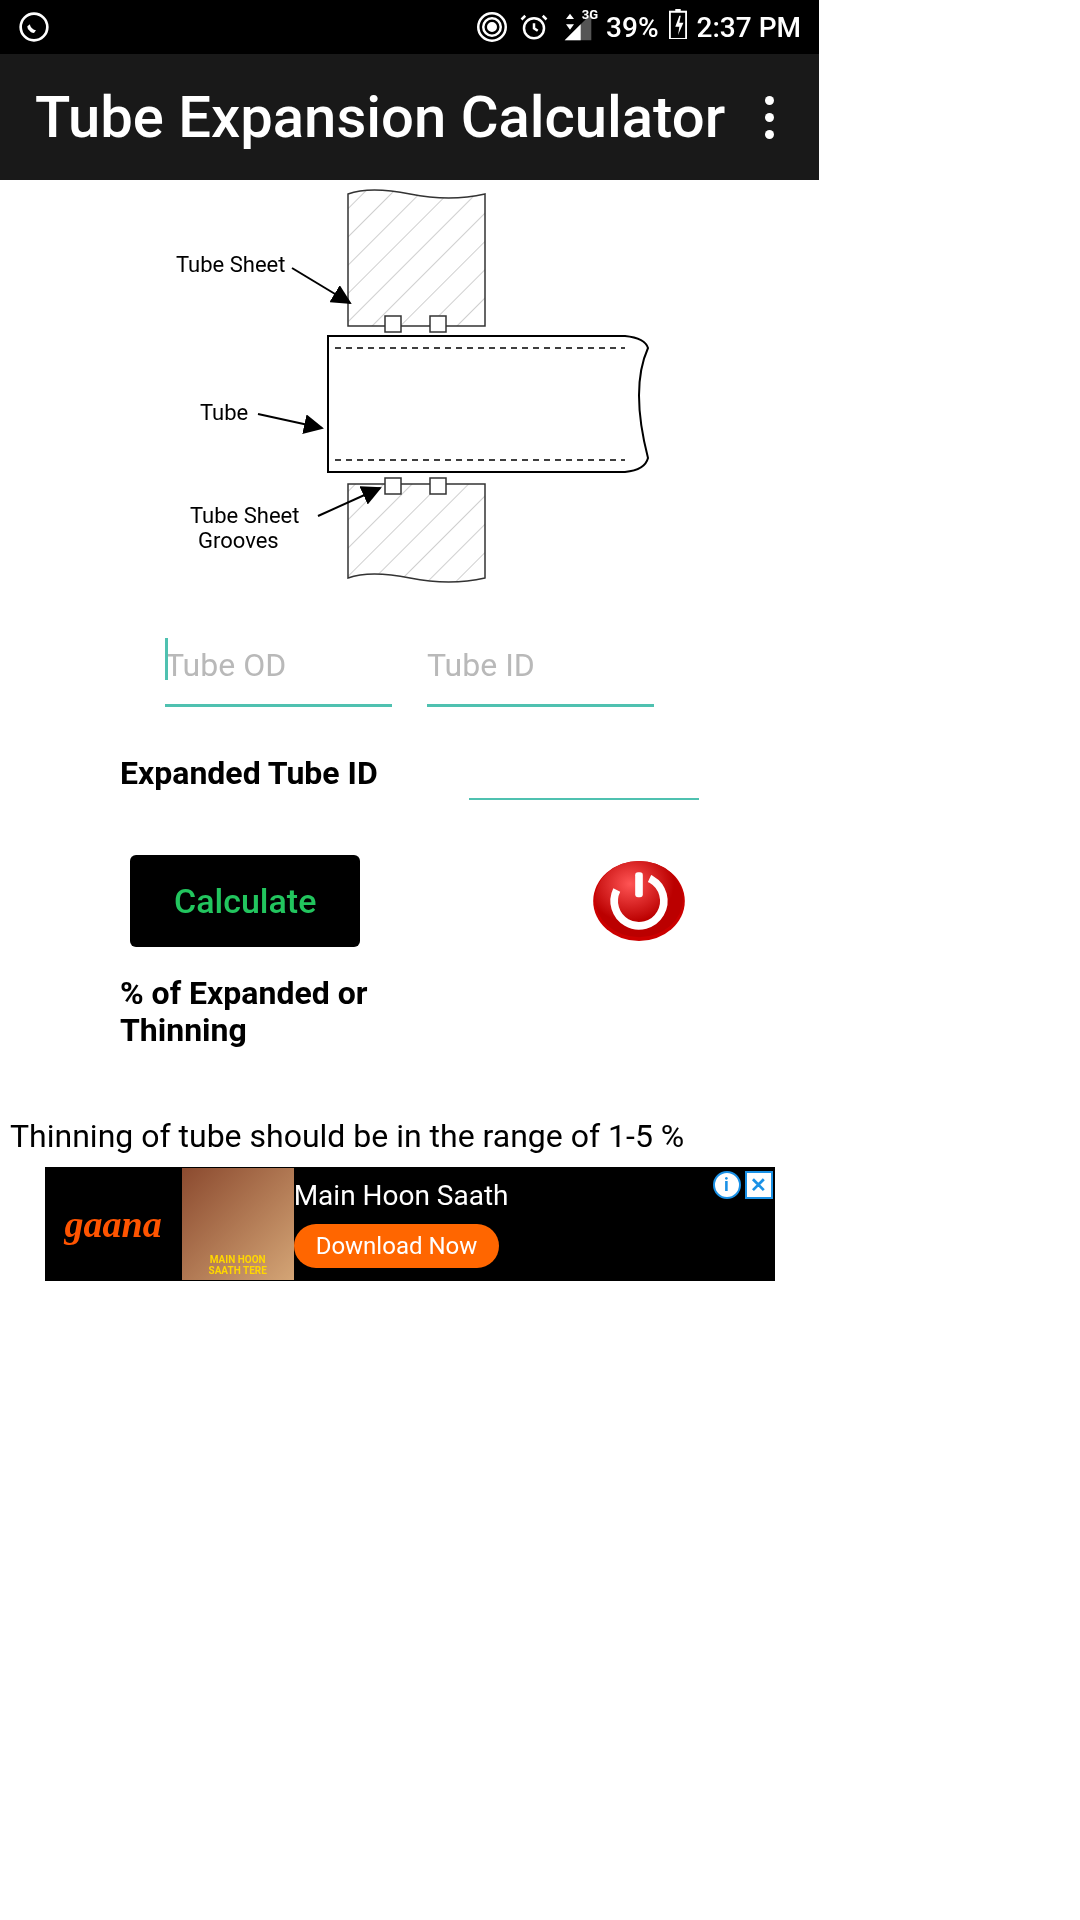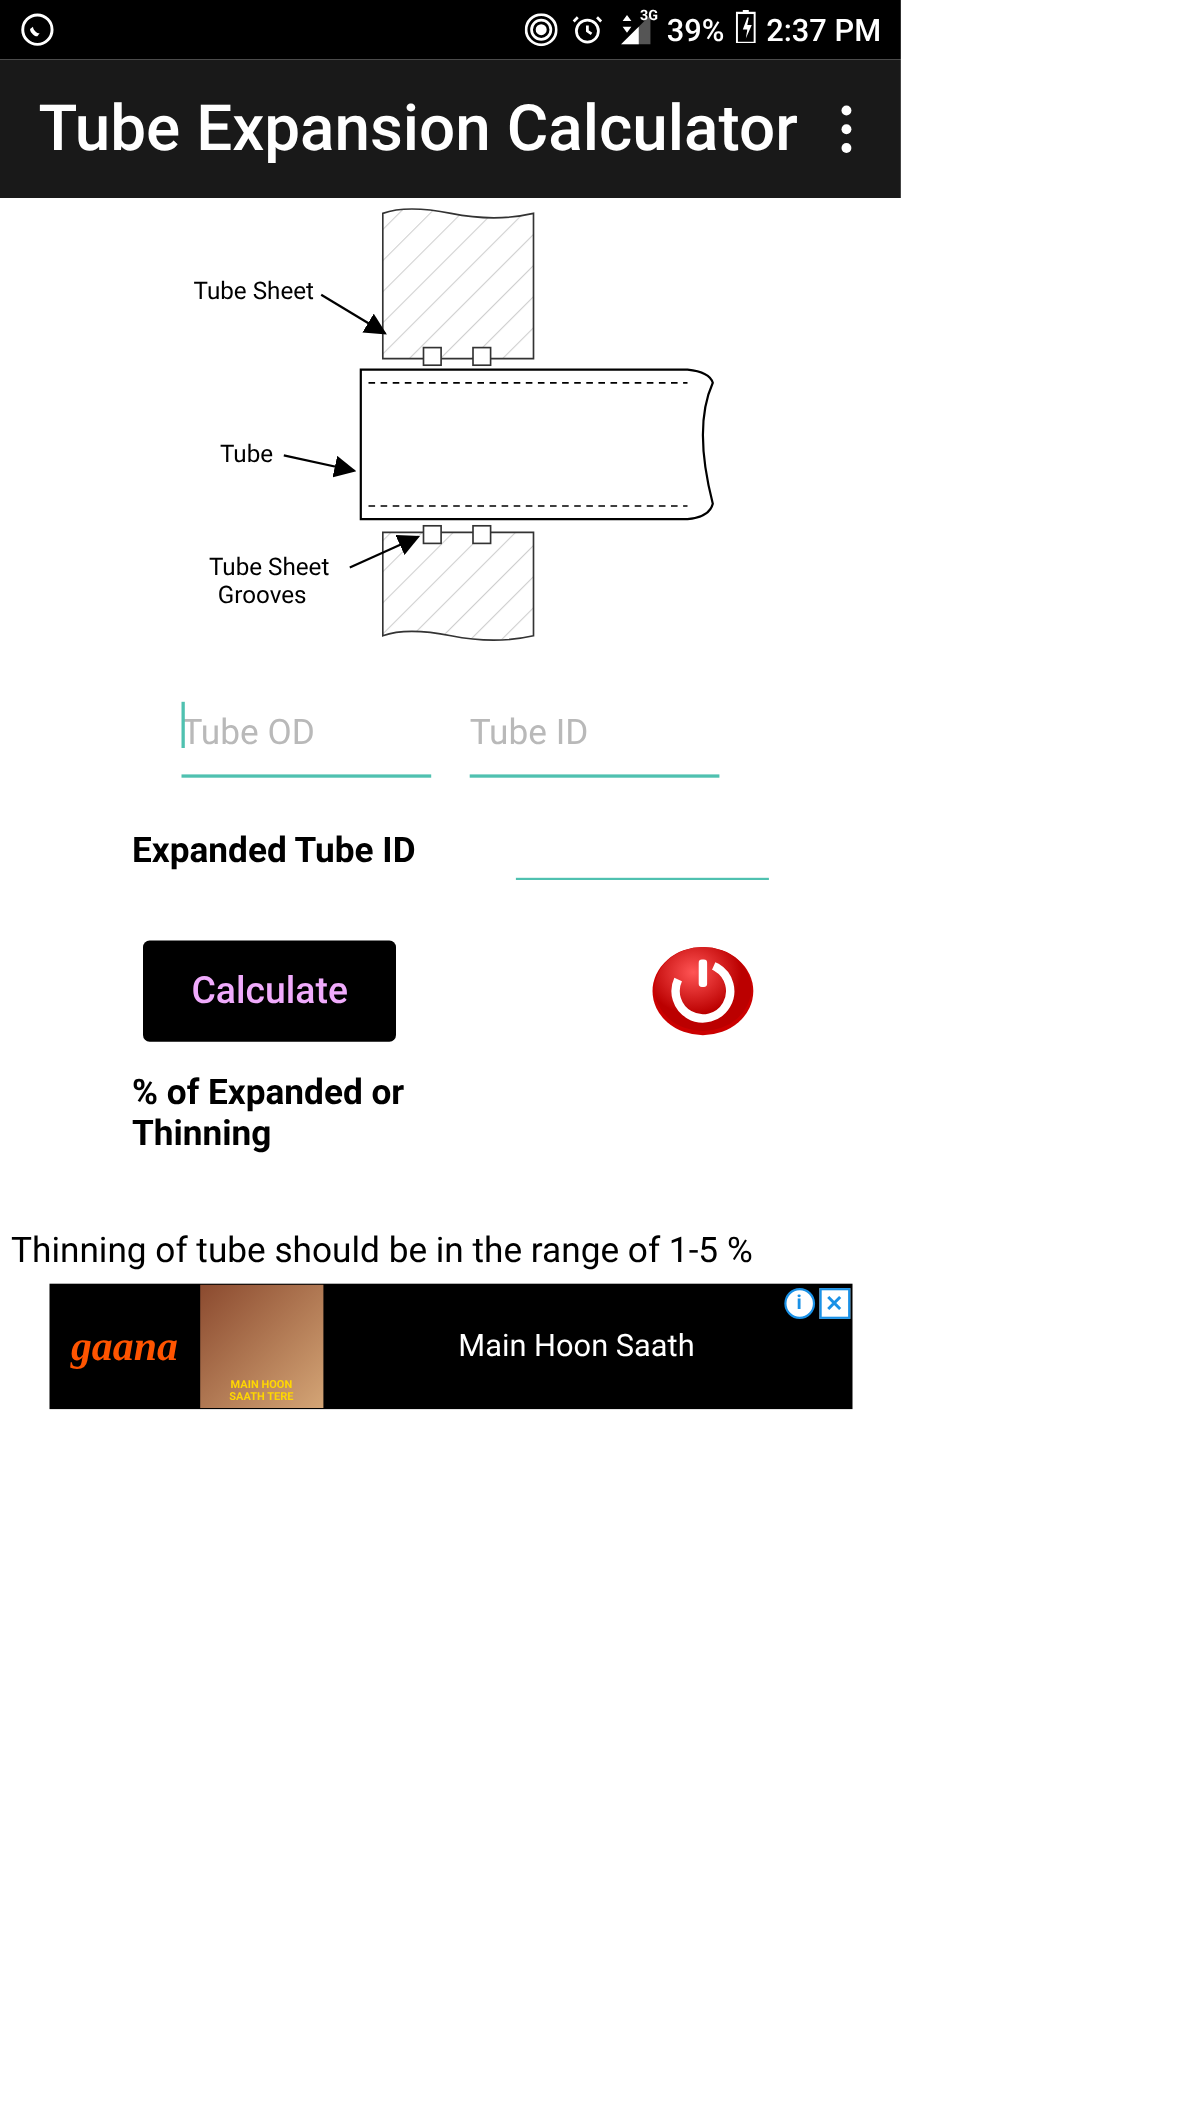--- a/index.html
+++ b/index.html
@@ -143,21 +143,21 @@
     .button-row {
       display: flex;
       width: 100%;
       padding: 0 130px;
       margin-top: 55px;
       align-items: center;
       justify-content: space-between;
     }
     .calc-btn {
       background: #000000;
-      color: #f0abfc;
+      color: #22c55e;
       font-size: 34px;
       font-weight: 500;
       padding: 26px 44px;
       border: none;
       border-radius: 6px;
       cursor: pointer;
     }
     .power-btn {
       width: 100px;
       height: 88px;
@@ -210,21 +210,21 @@
       font-size: 10px;
       font-weight: 700;
       text-align: center;
       line-height: 1.1;
       padding-bottom: 4px;
     }
     .ad-right {
       flex: 1;
       display: flex;
       flex-direction: column;
-      align-items: center;
+      align-items: flex-start;
       justify-content: center;
       gap: 12px;
       padding-right: 20px;
     }
     .ad-title {
       color: #ffffff;
       font-size: 28px;
     }
     .ad-download {
       background: #ff6600;
@@ -404,17 +404,18 @@
   <div class="ad-banner">
     <div class="ad-brand">gaana</div>
     <div class="ad-album">
       <div class="ad-album-text">
         <span>MAIN HOON</span><br>
         <span>SAATH TERE</span>
       </div>
     </div>
     <div class="ad-right">
       <div class="ad-title">Main Hoon Saath</div>
+      <button class="ad-download">Download Now</button>
     </div>
     <div class="ad-info">i</div>
     <div class="ad-close">✕</div>
   </div>
 </div>
 
 </body></html>

